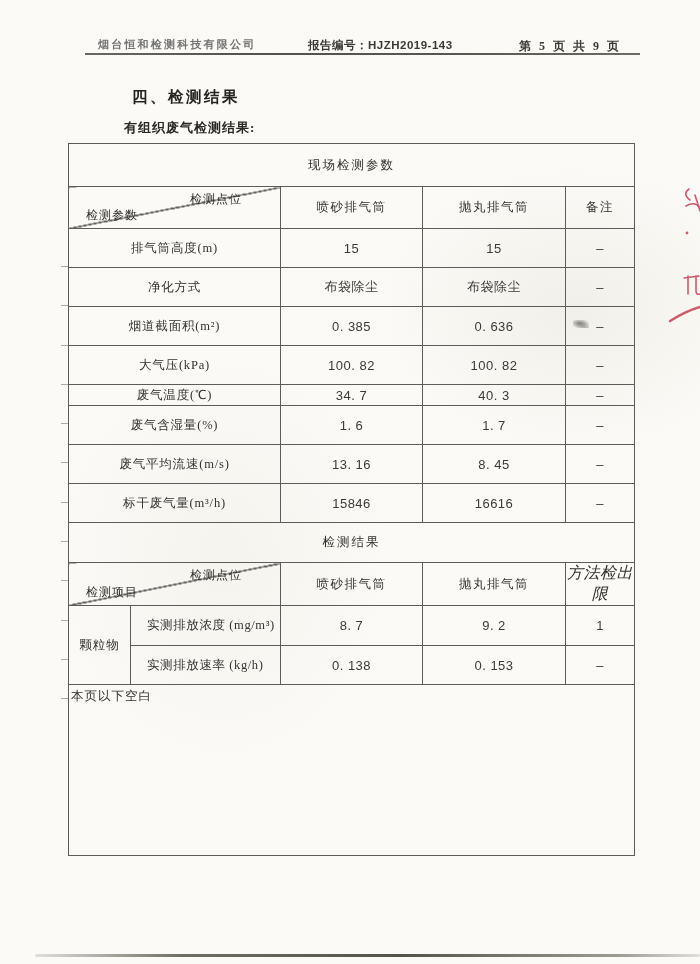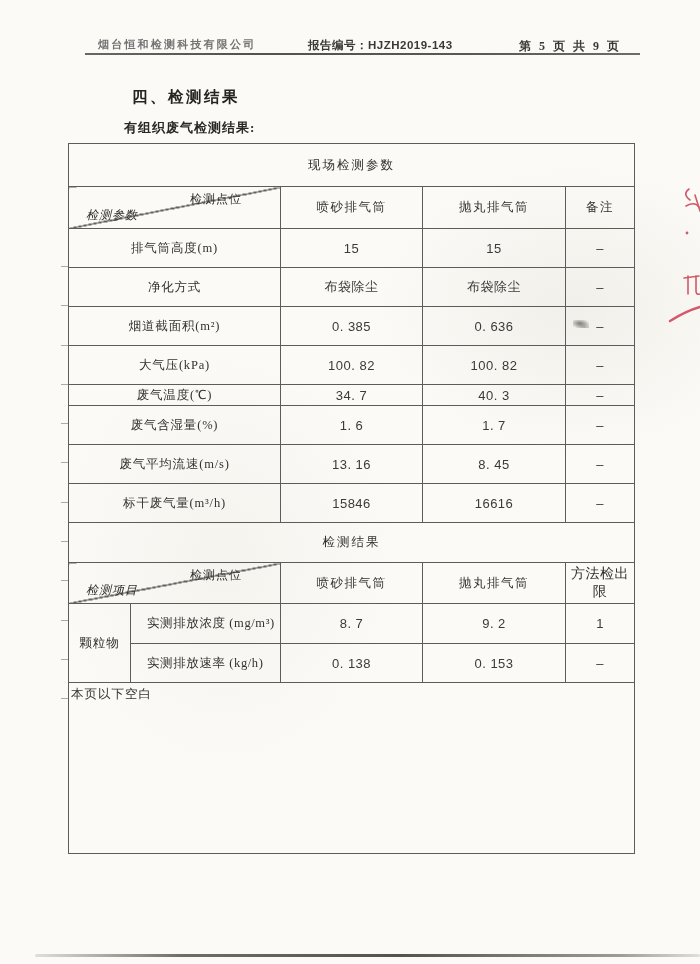--- a/index.html
+++ b/index.html
@@ -23,29 +23,29 @@
   .sec-sub{left:124px;top:119px;font-size:13px;font-weight:700;letter-spacing:1px;color:#2a2824;text-align:center;}
   
   .tbl-wrap{left:68px;top:143px;}
   table{border-collapse:collapse;table-layout:fixed;width:566px;border:1.5px solid #4a4a48;}
   td{border:1px solid #5c5c5a;padding:0;overflow:hidden;}
   .ttl{text-align:center;font-size:12.5px;letter-spacing:2px;color:#33312d;}
   .lbl{text-align:center;font-size:12.5px;letter-spacing:0.8px;color:#343230;}
   .lbl.item{text-align:left;padding-left:16px;letter-spacing:0.6px;}
   .val{font-family:"Liberation Sans",sans-serif;font-size:13px;text-align:center;color:#3a3a3a;letter-spacing:0.5px;}
   .colhead{text-align:center;font-size:12.5px;letter-spacing:1.5px;color:#33312d;}
-  .small{font-size:14px;letter-spacing:0.5px;}
+  .small{font-size:16px;letter-spacing:0.5px;font-style:italic;}
   .blank{vertical-align:top;text-align:left;font-size:12.5px;letter-spacing:1px;color:#343230;padding:3px 2px;}
   
   .diag{position:relative;
     background-image:linear-gradient(to bottom right,
       transparent calc(50% - 0.8px), #63615e calc(50% - 0.8px),
       #63615e calc(50% + 0.8px), transparent calc(50% + 0.8px));}
   .diag .c-top{position:absolute;top:4px;right:38px;font-size:12px;letter-spacing:1px;color:#343230;}
-  .diag .c-bot{position:absolute;bottom:4px;left:17px;font-size:12px;letter-spacing:1px;color:#343230;font-style:italic;}
+  .diag .c-bot{position:absolute;bottom:4px;left:17px;font-size:12px;letter-spacing:1px;color:#343230;}
   
   .row-ticks{left:61px;top:266px;width:7px;height:438px;opacity:0.55;
     background:repeating-linear-gradient(to bottom,#6a6a68 0 1px,transparent 1px 39.3px);}
   .smudged{position:relative;}
   .smudge{position:absolute;left:7px;top:13px;width:16px;height:8px;
     background:radial-gradient(ellipse at 40% 40%,rgba(45,42,38,0.55),transparent 70%),
                radial-gradient(ellipse at 70% 90%,rgba(45,42,38,0.35),transparent 60%);}
   .red-marks{left:660px;top:175px;width:40px;height:165px;}
   .bottom-shadow{left:35px;top:954px;width:665px;height:3px;border-radius:2px;
     background:linear-gradient(to right,rgba(70,68,58,0.15),rgba(64,62,52,0.75) 22%,rgba(55,53,44,0.85) 55%,rgba(64,62,52,0.5) 88%,rgba(70,68,58,0.15));}

